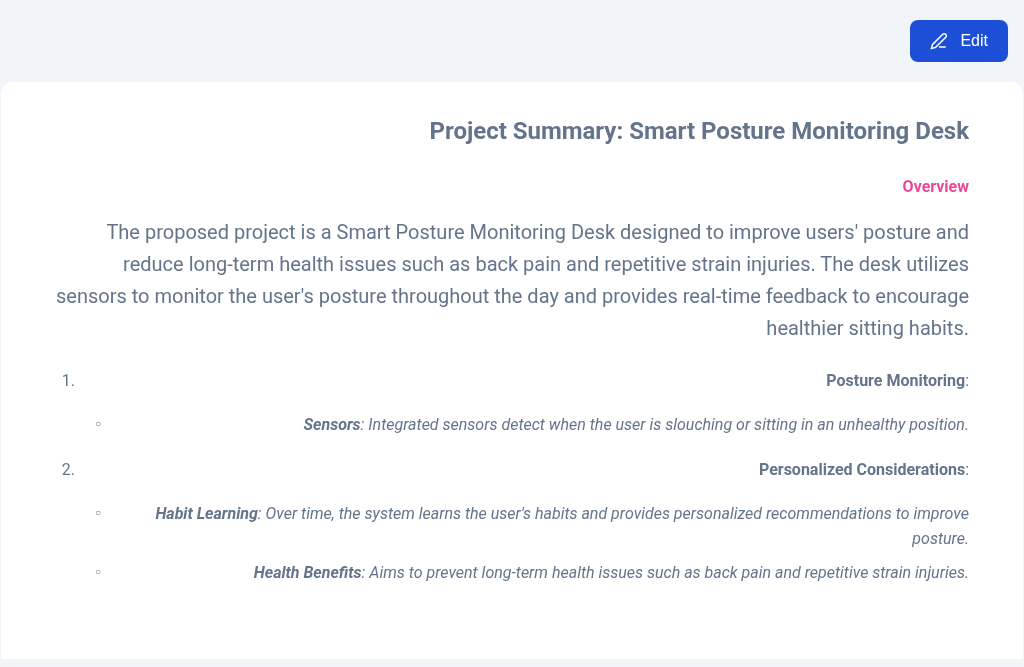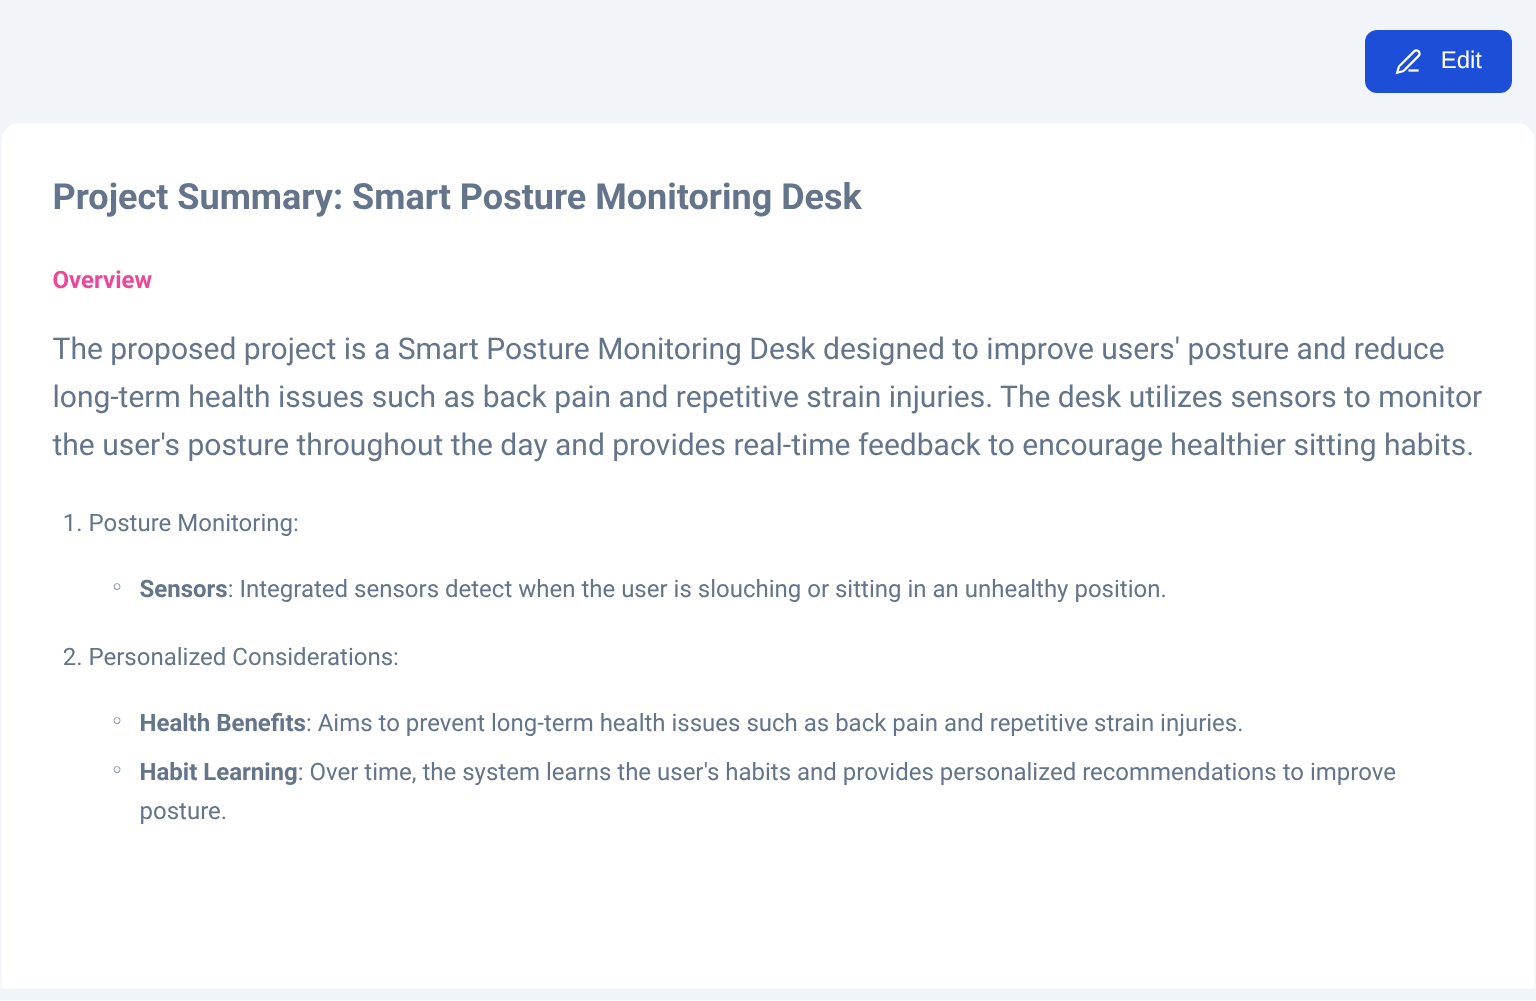--- a/index.html
+++ b/index.html
@@ -42,25 +42,26 @@
       fill: none;
     }
     .content-wrapper {
       background: #ffffff;
       border-radius: 12px 12px 0 0;
       margin: 0 1px;
       height: calc(667px - 90px);
       position: relative;
     }
     .content {
-      padding: 30px 34px;
+      padding: 30px 54px;
       height: 100%;
       overflow-y: scroll;
       color: #64748b;
       line-height: 1.6;
+      text-align: right;
     }
     .content::-webkit-scrollbar {
       width: 16px;
     }
     .content::-webkit-scrollbar-track {
       background: #f1f1f1;
     }
     .content::-webkit-scrollbar-thumb {
       background: #c1c1c1;
     }
@@ -92,33 +93,34 @@
     }
     ol {
       margin-left: 24px;
       margin-bottom: 24px;
     }
     ol > li {
       margin-bottom: 20px;
       color: #64748b;
     }
     ol > li > .feature-name {
-      font-weight: 400;
+      font-weight: 700;
       margin-top: 40px;
     }
     ul {
       list-style: none;
       margin-top: 18px;
       margin-left: 16px;
     }
     ul > li {
       position: relative;
       padding-left: 18px;
       margin-bottom: 8px;
       font-weight: 400;
+      font-style: italic;
     }
     ul > li::before {
       content: "○";
       position: absolute;
       left: 0;
       font-size: 10px;
       top: 4px;
     }
     ul > li .sub-name {
       font-weight: 700;
@@ -150,24 +152,24 @@
         <ul>
           <li>
             <span class="sub-name">Sensors</span><span>: Integrated sensors detect when the user is slouching or sitting in an unhealthy position.</span>
           </li>
         </ul>
       </li>
       <li>
         <span class="feature-name">Personalized Considerations</span>:
         <ul>
           <li>
-            <span class="sub-name">Health Benefits</span><span>: Aims to prevent long-term health issues such as back pain and repetitive strain injuries.</span>
+            <span class="sub-name">Habit Learning</span><span>: Over time, the system learns the user's habits and provides personalized recommendations to improve posture.</span>
           </li>
           <li>
-            <span class="sub-name">Habit Learning</span><span>: Over time, the system learns the user's habits and provides personalized recommendations to improve posture.</span>
+            <span class="sub-name">Health Benefits</span><span>: Aims to prevent long-term health issues such as back pain and repetitive strain injuries.</span>
           </li>
         </ul>
       </li>
     </ol>
 
 
   </div>
 </div>
 
 </body></html>

